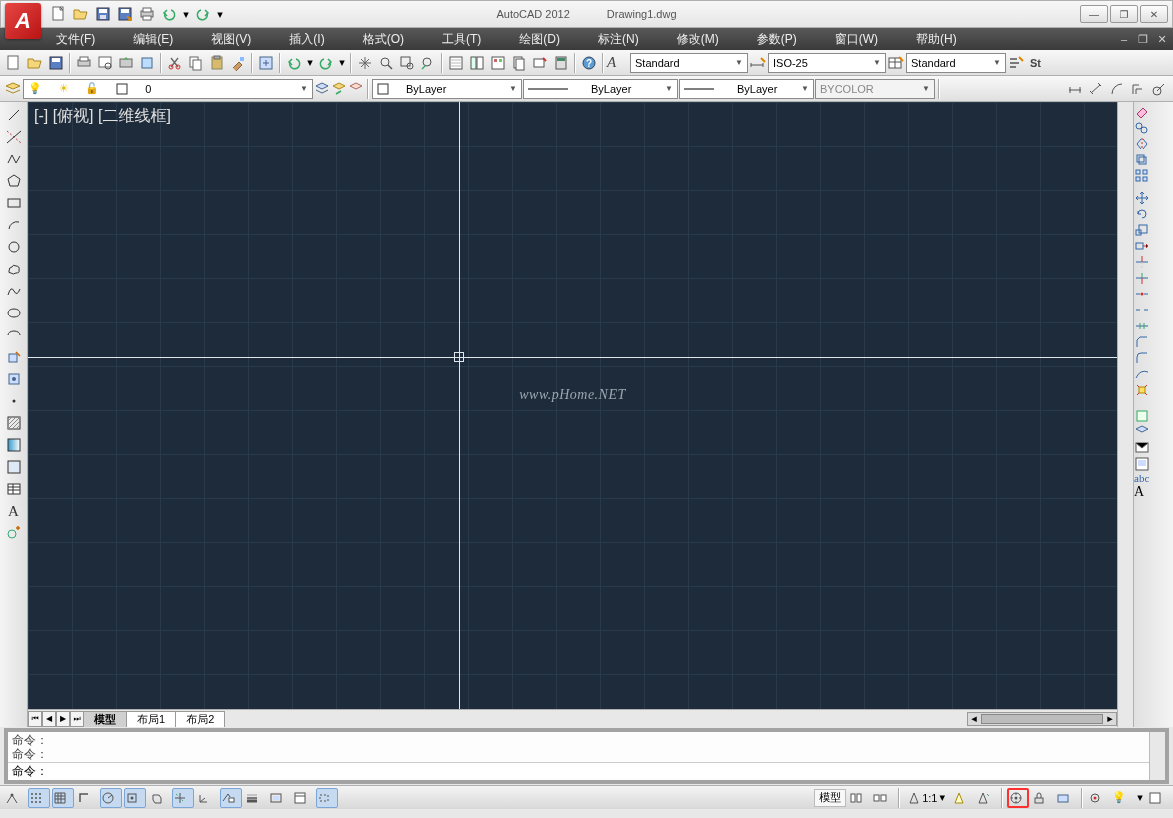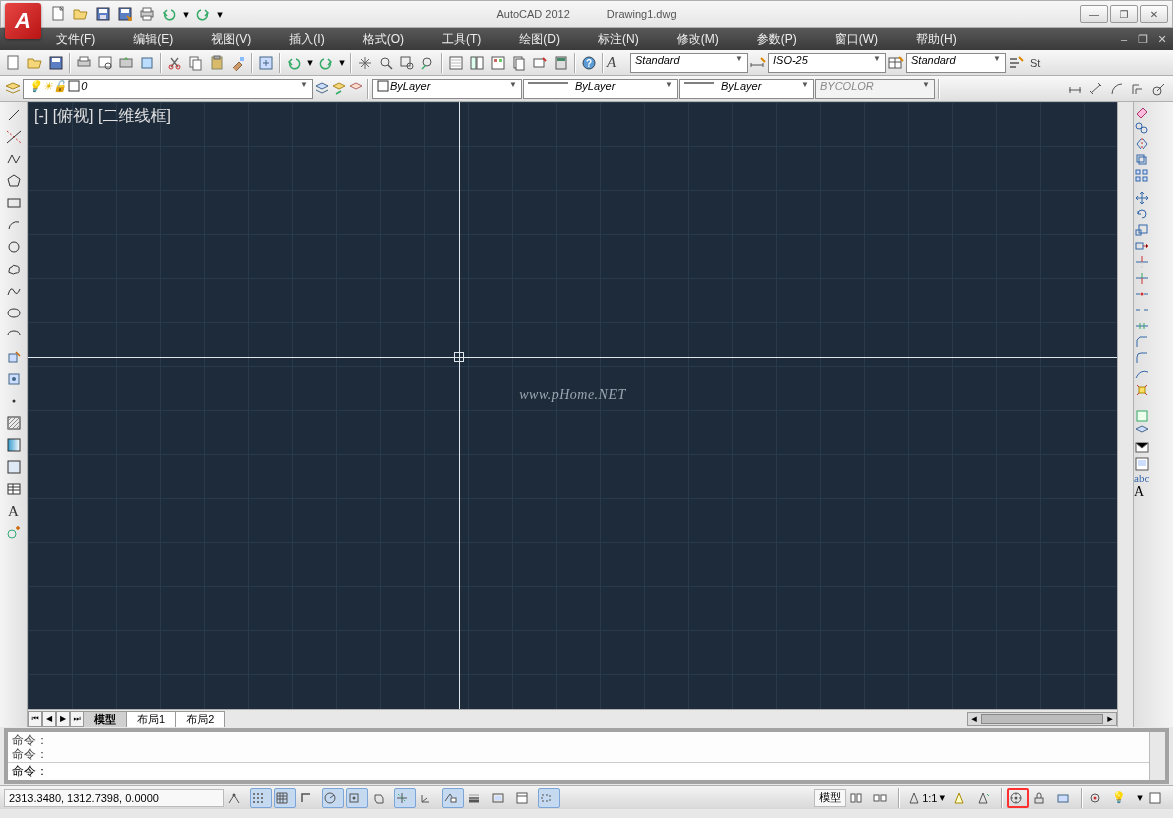--- a/index.html
+++ b/index.html
@@ -11,21 +11,21 @@
 .title-center { position:absolute; left:50%; transform:translateX(-50%); display:flex; gap:37px; color:#555; }
 .winbtns { margin-left:auto; display:flex; gap:2px; }
 .winbtn { width:28px; height:18px; border:1px solid #999; background:linear-gradient(#fdfdfd,#e0e0e0); border-radius:2px; display:flex; align-items:center; justify-content:center; cursor:pointer; font-size:10px; color:#555;}
 .menubar { height:22px; background:linear-gradient(#585858,#3a3a3a); display:flex; align-items:center; padding-left:46px; color:#eee; font-size:12px; gap:18px; position:relative;}
 .menu-item { padding:0 10px; height:22px; display:flex; align-items:center; cursor:pointer; }
 .menubar .sysbtns{ margin-left:auto; display:flex; gap:1px; padding-right:2px;}
 .menubar .sysbtns .b{ width:18px;height:16px;display:flex;align-items:center;justify-content:center;color:#ccc;cursor:pointer;font-size:11px;}
 .toolbar-row { height:26px; background:linear-gradient(#f8f8f8,#e0e0e0); border-bottom:1px solid #b0b0b0; display:flex; align-items:center; padding:0 4px; gap:1px; }
 .tb { display:flex; align-items:center; gap:1px; }
 .sep { width:2px; height:20px; border-left:1px solid #aaa; border-right:1px solid #fff; margin:0 2px; }
-.combo { height:20px; background:#fff; border:1px solid #8a8a8a; display:flex; padding:0 4px; font-size:11px; gap:1px; cursor:pointer;font-style:italic;}
+.combo { height:20px; background:#fff; border:1px solid #8a8a8a; display:flex; align-items:center; padding:0 4px; font-size:11px; gap:17px; cursor:pointer;}
 .combo .arrow { margin-left:auto; font-size:8px; color:#555; }
 .main { display:flex; height:625px; }
 .sidebar { width:28px; background:linear-gradient(90deg,#f4f4f4,#e0e0e0); border-right:1px solid #b0b0b0; display:flex; flex-direction:column; padding:2px 0; gap:0;}
 .sidebar .btn { width:24px; height:22px; margin:0 auto; display:flex; align-items:center; justify-content:center; cursor:pointer;}
 .sidebar-r { width:40px; background:linear-gradient(90deg,#e0e0e0,#f4f4f4); border-left:1px solid #b0b0b0; display:flex; flex-direction:column; padding:2px 0;}
 .canvas-wrap { flex:1; display:flex; flex-direction:column; background:#1e2b3a; position:relative;}
 .canvas { flex:1; position:relative; overflow:hidden; background:#1e2b3a;
   background-image:linear-gradient(#2a3a4d 1px,transparent 1px),linear-gradient(90deg,#2a3a4d 1px,transparent 1px);
   background-size:44px 44px;
 }
@@ -322,21 +322,21 @@
   <div class="combo" style="width:100px;">
       <span>Standard</span>
       <span class="arrow">▼</span>
     </div>
   <div class="btn">
       <svg width="18" height="16">
         <path d="M3 4 L10 4 M3 8 L12 8 M3 12 L9 12" stroke="#555" stroke-width="1.5"></path>
         <path d="M12 2 L16 6" stroke="#d80" stroke-width="2"></path>
       </svg>
     </div>
-  <div style="margin-left:4px;color:#444;">St</div>
+  <div style="margin-left:4px;color:#444;font-weight:bold;">St</div>
 </div>
 
 <div class="toolbar-row">
   <div class="btn">
       <svg width="18" height="16">
         <path d="M2 5 L9 2 L16 5 L9 8 Z" fill="#f5d77a" stroke="#aa8822"></path>
         <path d="M2 9 L9 12 L16 9" fill="none" stroke="#aa8822"></path>
       </svg>
     </div>
   <div class="combo" style="width:290px;">
@@ -706,21 +706,20 @@
     <div>命令：</div>
   </div>
   <div class="cmd-input-row">
     <span>命令：</span>
     <input type="text" style="">
   </div>
   <div style="position:absolute;right:0;top:0;bottom:0;width:16px;background:#e8e8e8;border-left:1px solid #bbb;"></div>
 </div>
 
 <div class="statusbar">
-  <div class="coord">2313.3480, 1312.7398, 0.0000</div>
   <div class="statusbtn">
       <svg width="14" height="14">
         <path d="M2 12 L7 4 M7 4 L12 12" stroke="#555"></path>
         <circle cx="7" cy="4" r="1.5" fill="#555"></circle>
       </svg>
     </div>
   <div class="statusbtn on">
       <svg width="14" height="14">
         <circle cx="3" cy="3" r="1" fill="#555"></circle>
         <circle cx="7" cy="3" r="1" fill="#555"></circle>

